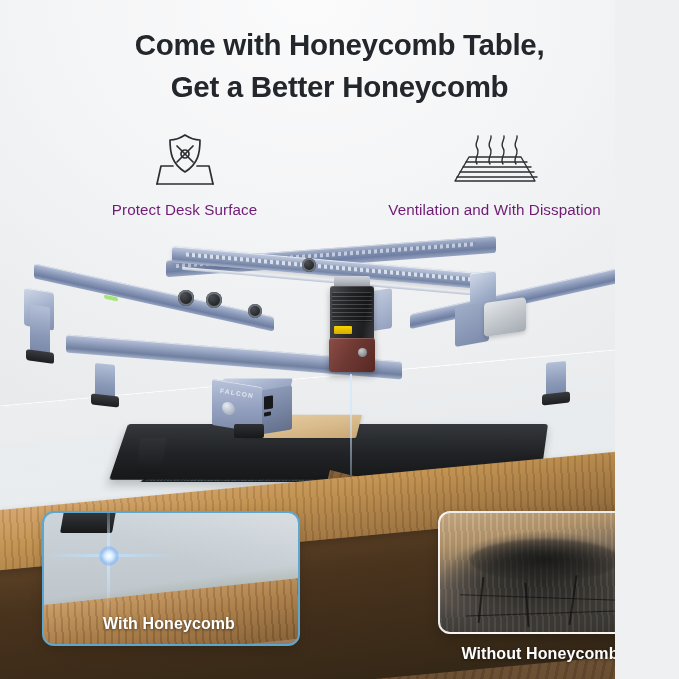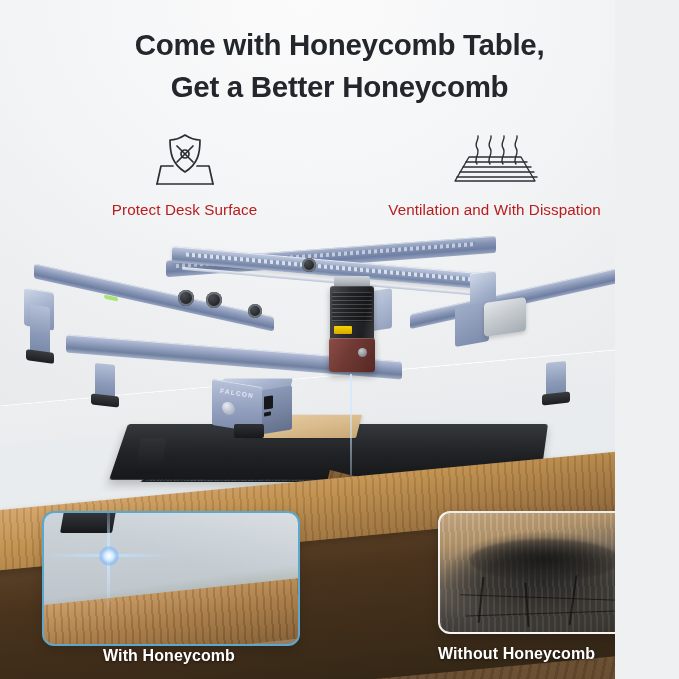--- a/index.html
+++ b/index.html
@@ -37,21 +37,21 @@
   .headline .l2{display:block;}
 
   
   .features{
     position:absolute;left:0;top:129px;width:679px;
     display:flex;justify-content:center;gap:40px;
   }
   .feature{width:270px;display:flex;flex-direction:column;align-items:center;}
   .feature .ico{height:60px;display:flex;align-items:flex-end;justify-content:center;}
   .feature .flabel{
-    margin-top:12px;color:#b91c1c;font-size:15.2px;font-weight:400;letter-spacing:.1px;
+    margin-top:12px;color:#701a75;font-size:15.2px;font-weight:400;letter-spacing:.1px;
     white-space:nowrap;
   }
 
   
   .machine{position:absolute;left:0;top:232px;width:679px;height:290px;}
 
   
   .hc-wrap{position:absolute;left:118px;top:148px;width:440px;height:130px;}
   .hc-top{
     position:absolute;left:22px;top:0;width:396px;height:96px;
@@ -334,22 +334,22 @@
   .char-blob{
     position:absolute;left:30px;top:26px;width:150px;height:42px;border-radius:50%;
     background:radial-gradient(ellipse at 50% 50%, rgba(22,22,22,.85) 0%, rgba(40,38,35,.45) 60%, rgba(40,38,35,0) 100%);
     filter:blur(1px);
   }
 
   .plabel{
     position:absolute;color:#ffffff;font-weight:700;font-size:16px;letter-spacing:.1px;
     text-shadow:0 1px 3px rgba(0,0,0,.55);white-space:nowrap;
   }
-  .plabel-left{left:42px;top:647px;width:254px;text-align:center;}
-  .plabel-right{left:438px;top:645px;width:204px;text-align:left;}
+  .plabel-left{left:42px;top:615px;width:254px;text-align:center;}
+  .plabel-right{left:438px;top:645px;width:204px;text-align:center;}
 </style>
 </head>
 <body>
 
 <div class="canvas">
 
   <div class="bg-wall"></div>
   <div class="bg-floor"></div>
   <div class="bg-floor2"></div>
 

